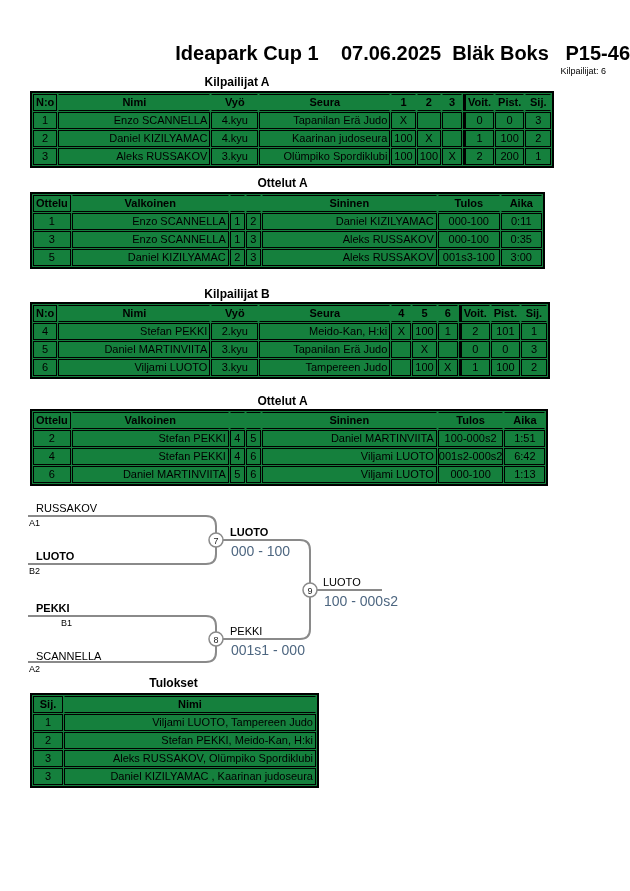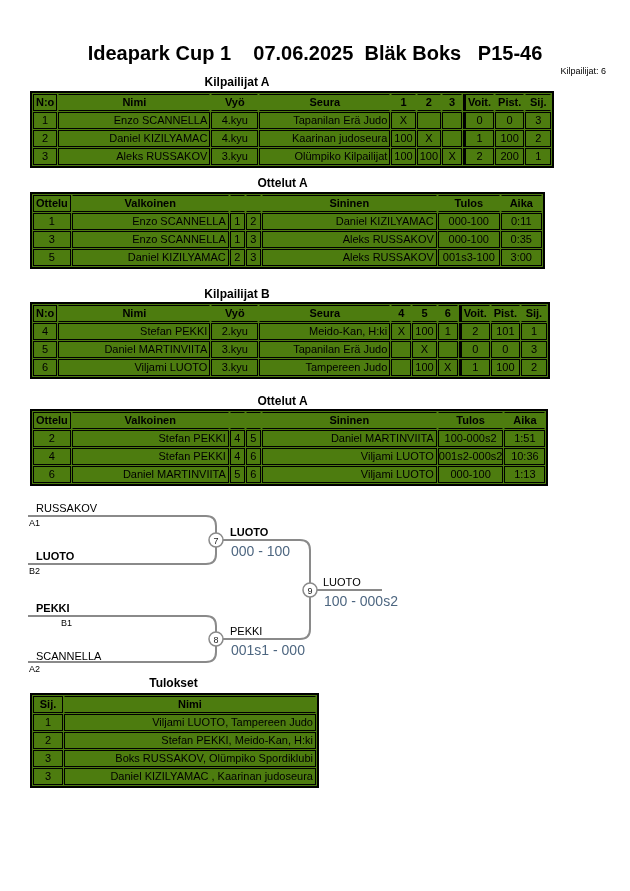--- a/index.html
+++ b/index.html
@@ -1,21 +1,21 @@
 <!DOCTYPE html>
 <html><head>
 <meta charset="utf-8">
 <style>
   html,body{margin:0;padding:0;background:#fff;}
   body{width:630px;height:891px;position:relative;font-family:"Liberation Sans",sans-serif;color:#000;overflow:hidden;}
   .abs{position:absolute;}
-  .title{top:42px;left:0;width:630px;text-align:center;font-size:20px;font-weight:bold;white-space:pre;}
+  .title{top:42px;left:0;width:630px;text-align:right;font-size:20px;font-weight:bold;white-space:pre;}
   .count{top:66px;right:24px;font-size:9px;}
   .sec-head{font-size:12px;font-weight:bold;text-align:center;}
-  table.sheet{border-collapse:separate;border-spacing:1px;border:2px solid #000;background:#4d7c0f;table-layout:fixed;}
+  table.sheet{border-collapse:separate;border-spacing:1px;border:2px solid #000;background:#15803d;table-layout:fixed;}
   table.sheet th,table.sheet td{border:1px solid #000;font-size:11px;line-height:13px;height:13px;padding:1px 2px;white-space:nowrap;overflow:hidden;text-align:center;font-weight:normal;}
   table.sheet th{font-weight:bold;}
   table.sheet .L{text-align:right;padding-left:5px;}
   table.sheet .o{border-left-color:transparent;border-right-color:transparent;margin-top:28px;}
   table.sheet .tl{border-left:3px solid #000;}
   .b{font-weight:bold;}
   .bracket-label{position:absolute;font-size:11px;white-space:nowrap;}
   .seed-label{position:absolute;font-size:9px;white-space:nowrap;}
   .score-label{position:absolute;font-size:14px;white-space:nowrap;color:#4d6680;}
   svg{position:absolute;left:0;top:0;}
@@ -74,21 +74,21 @@
     <td>X</td>
     <td></td>
     <td class="tl">1</td>
     <td>100</td>
     <td>2</td>
   </tr>
   <tr>
     <td>3</td>
     <td class="L">Aleks RUSSAKOV</td>
     <td>3.kyu</td>
-    <td class="L">Olümpiko Kilpailijat</td>
+    <td class="L">Olümpiko Spordiklubi</td>
     <td>100</td>
     <td>100</td>
     <td>X</td>
     <td class="tl">2</td>
     <td>200</td>
     <td>1</td>
   </tr>
 </tbody>
   </table>
 
@@ -239,21 +239,21 @@
     <td>100-000s2</td>
     <td>1:51</td>
   </tr>
   <tr>
     <td>4</td>
     <td class="L b">Stefan PEKKI</td>
     <td>4</td>
     <td>6</td>
     <td class="L">Viljami LUOTO</td>
     <td style="padding:1px 0;text-align:right;">001s2-000s2</td>
-    <td>10:36</td>
+    <td>6:42</td>
   </tr>
   <tr>
     <td>6</td>
     <td class="L">Daniel MARTINVIITA</td>
     <td>5</td>
     <td>6</td>
     <td class="L b">Viljami LUOTO</td>
     <td>000-100</td>
     <td>1:13</td>
   </tr>
@@ -309,20 +309,20 @@
   <tr>
     <td>1</td>
     <td class="L">Viljami LUOTO, Tampereen Judo</td>
   </tr>
   <tr>
     <td>2</td>
     <td class="L">Stefan PEKKI, Meido-Kan, H:ki</td>
   </tr>
   <tr>
     <td>3</td>
-    <td class="L">Boks RUSSAKOV, Olümpiko Spordiklubi</td>
+    <td class="L">Aleks RUSSAKOV, Olümpiko Spordiklubi</td>
   </tr>
   <tr>
     <td>3</td>
     <td class="L">Daniel KIZILYAMAC , Kaarinan judoseura</td>
   </tr>
 </tbody>
   </table>
 
 </body></html>

